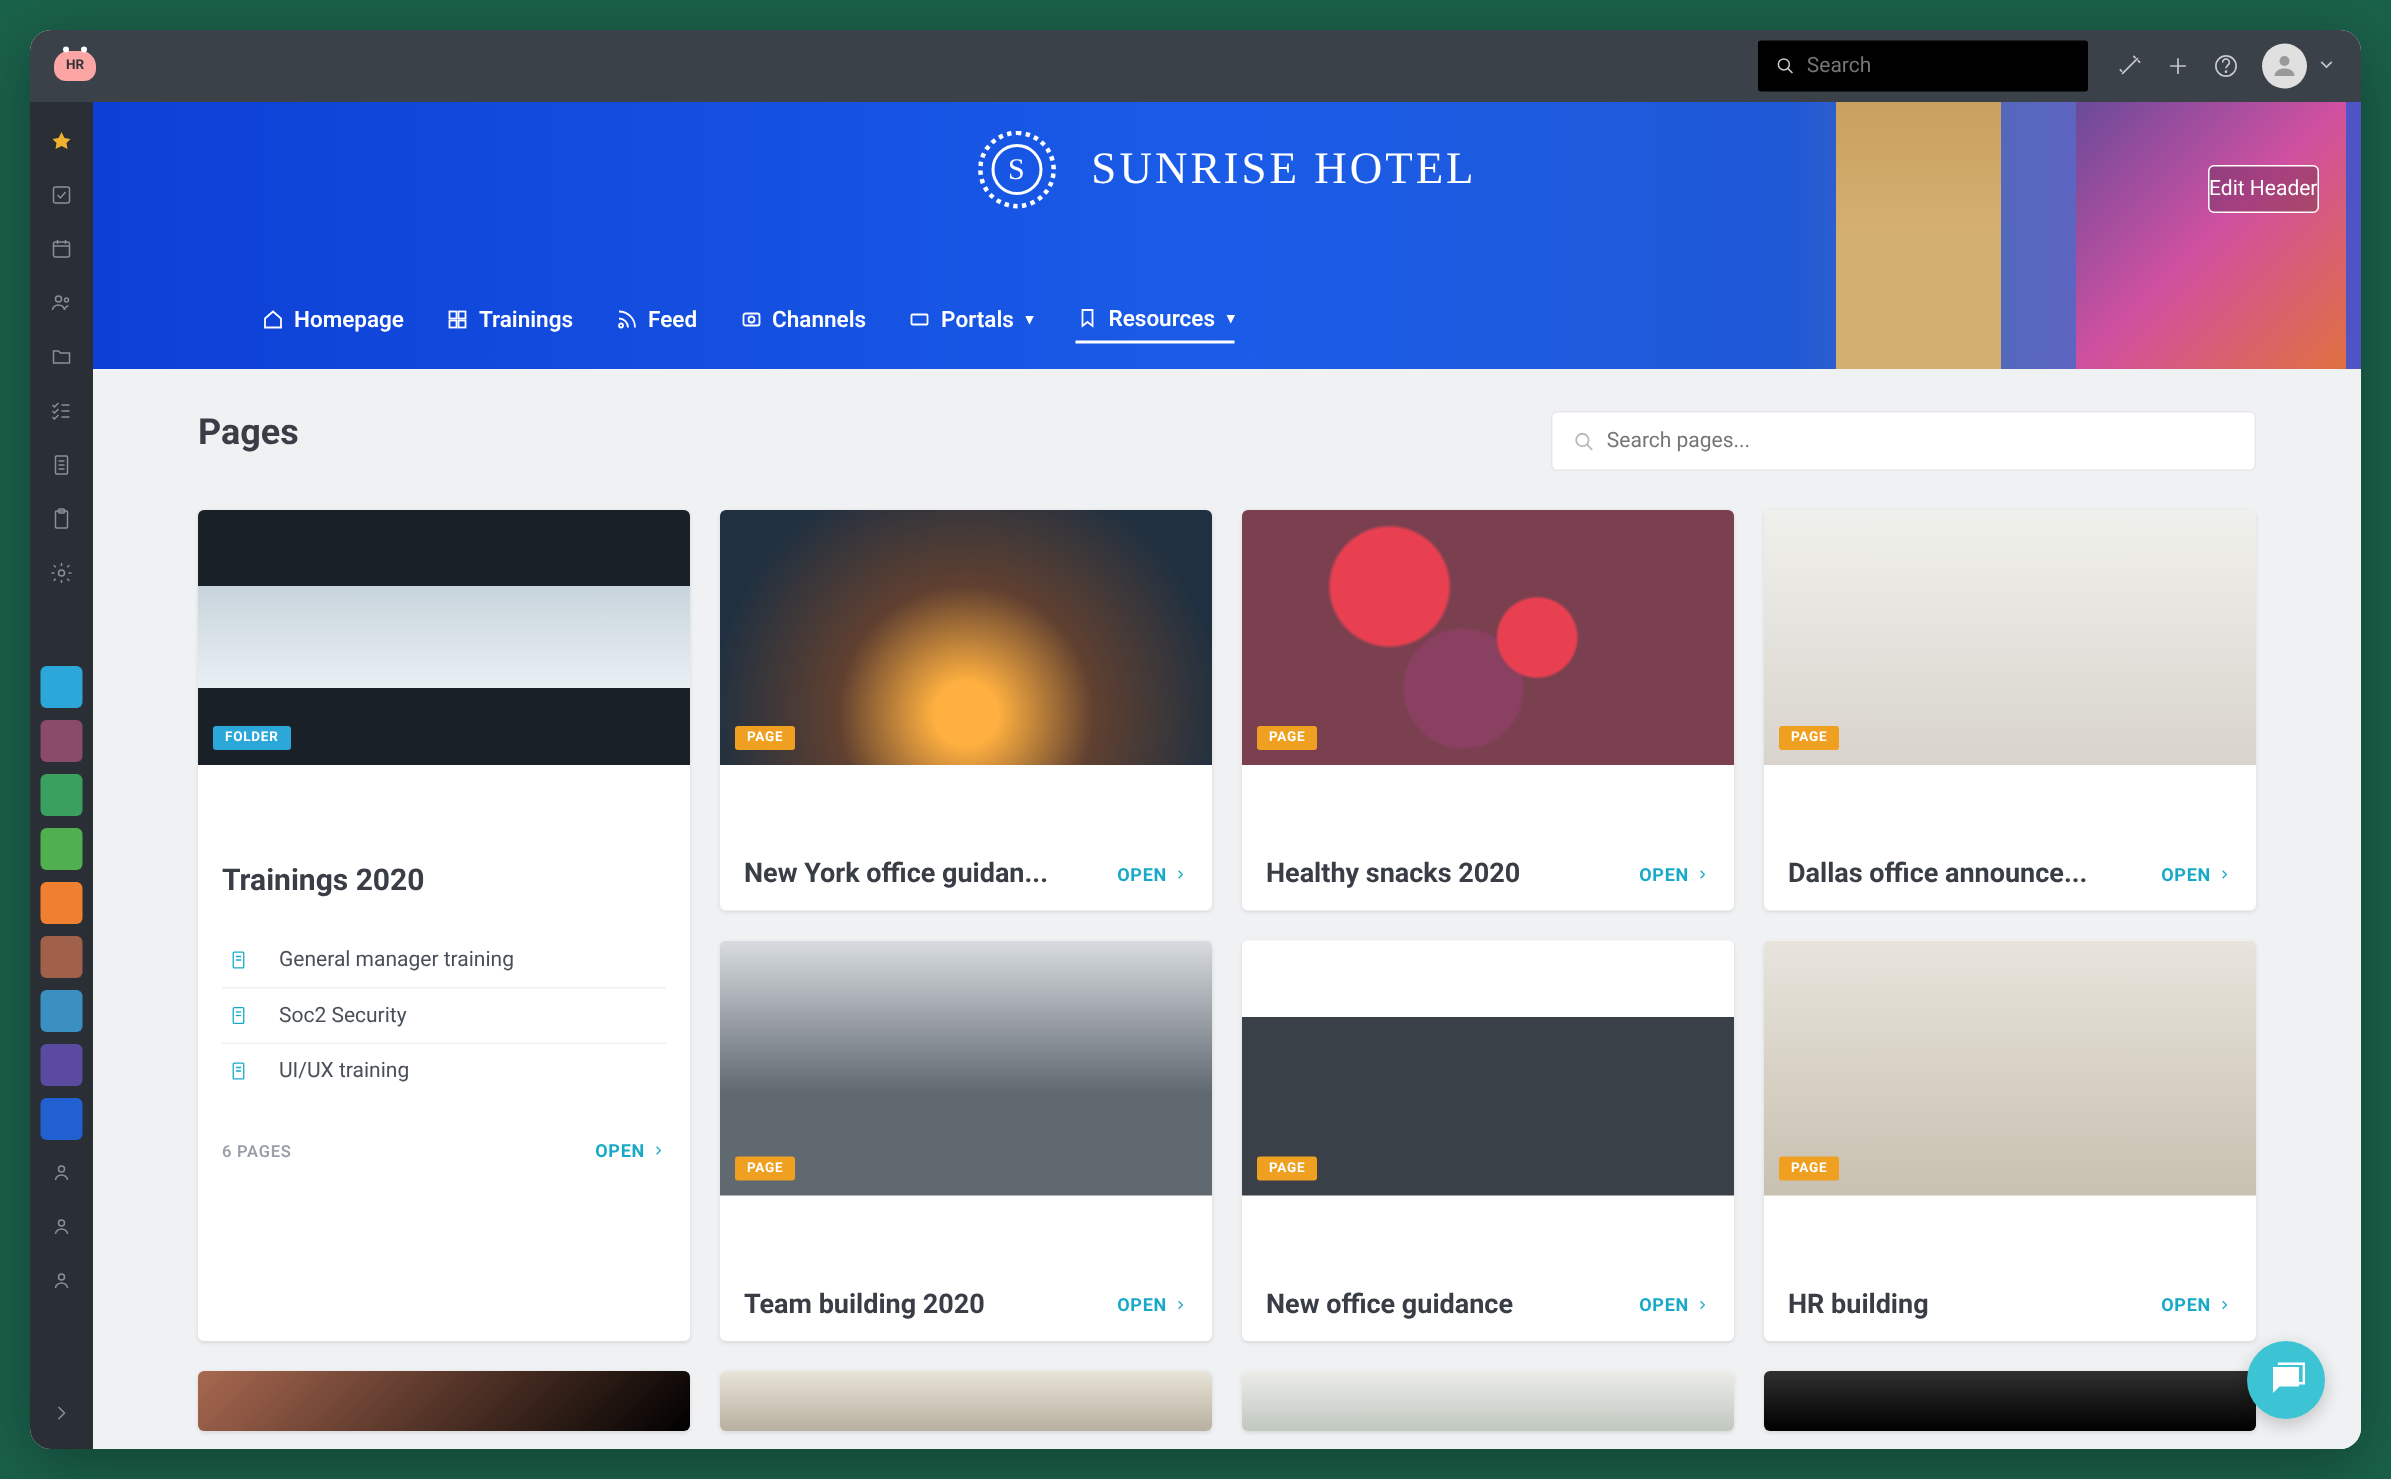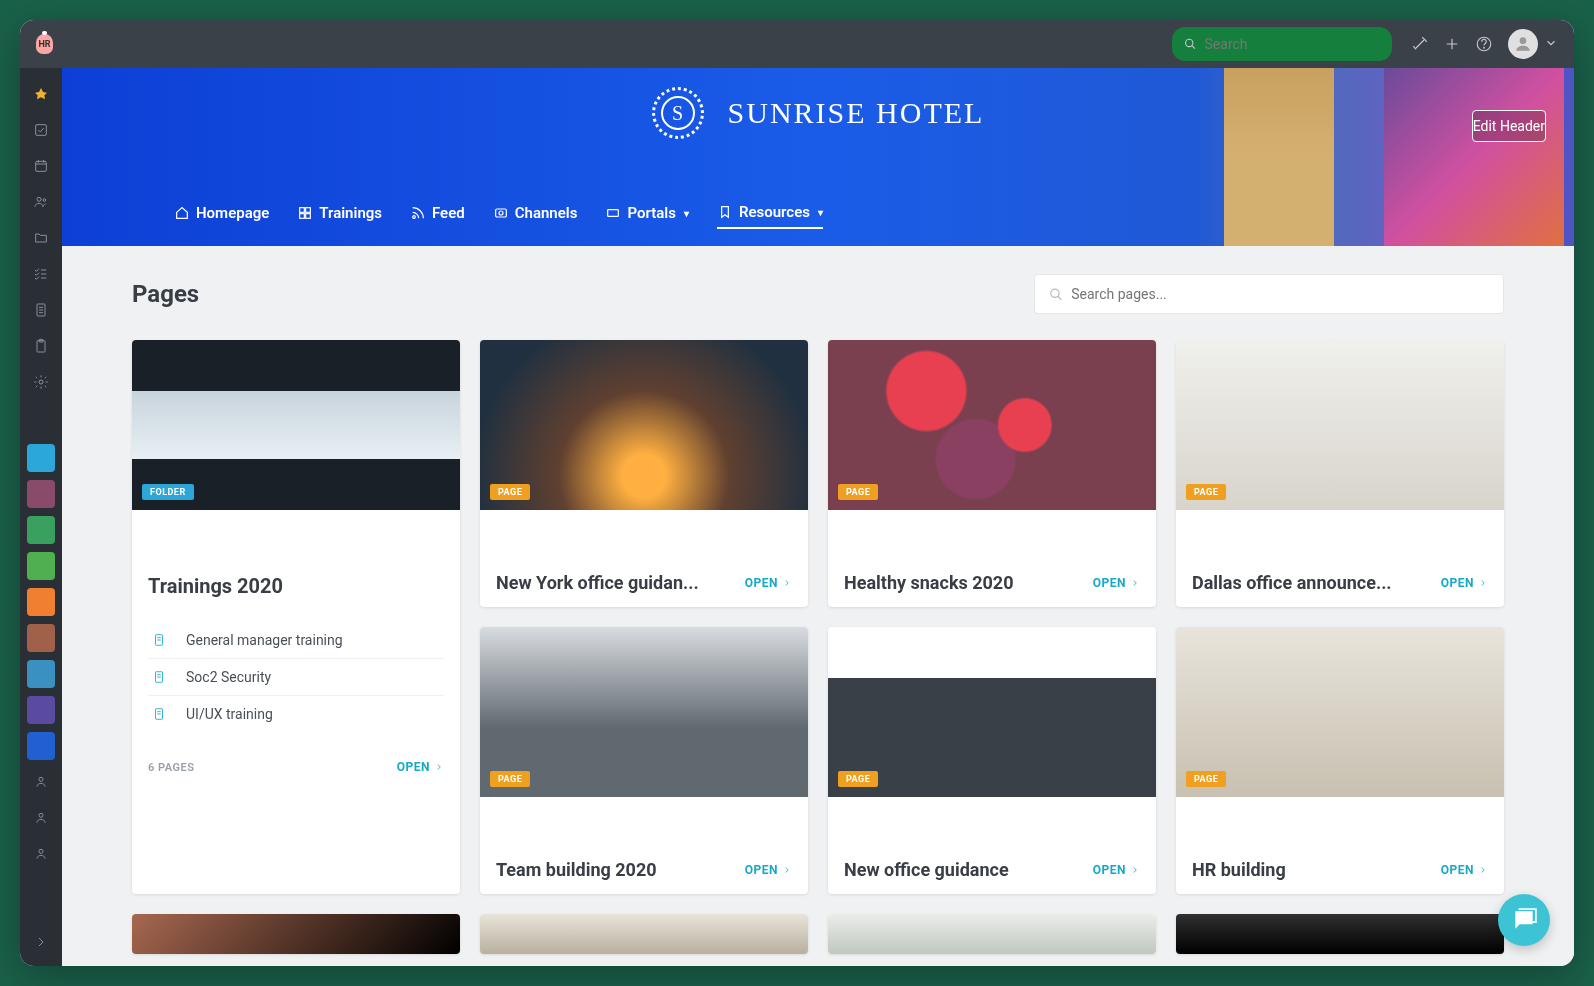--- a/index.html
+++ b/index.html
@@ -1,23 +1,23 @@
 <!DOCTYPE html>
 <html><head>
 <meta charset="utf-8">
 <style>
 * { margin: 0; padding: 0; box-sizing: border-box; font-family: -apple-system, BlinkMacSystemFont, "Segoe UI", Roboto, sans-serif; }
 body { background: #1a614a; padding: 20px; }
 .window { background: #fff; border-radius: 14px; overflow: hidden; height: 946px; position: relative; box-shadow: 0 10px 40px rgba(0,0,0,.3); display: flex; flex-direction: column; }
 .topbar { background: #3a4149; height: 48px; display: flex; align-items: center; padding: 0 16px; flex-shrink: 0; }
-.hr-badge { background: #fca5a5; width: 17px; height: 20px; border-radius: 10px 10px 8px 8px; display: flex; align-items: center; justify-content: center; font-size: 9px; font-weight: 700; color: #333; position: relative; }
+.hr-badge { background: #fca5a5; width: 28px; height: 20px; border-radius: 10px 10px 8px 8px; display: flex; align-items: center; justify-content: center; font-size: 9px; font-weight: 700; color: #333; position: relative; }
 .hr-badge::before { content:""; position:absolute; top:-3px; left:6px; width:4px; height:4px; border-radius:50%; background:#fff; }
 .hr-badge::after { content:""; position:absolute; top:-3px; right:6px; width:4px; height:4px; border-radius:50%; background:#fff; }
 .topbar-spacer { flex: 1; }
-.search-box { background: #15803d; border-radius: 13px; display: flex; align-items: center; padding: 17px 12px; height: 32px; width: 220px; margin-right: 12px; }
+.search-box { background: #000000; border-radius: 2px; display: flex; align-items: center; padding: 17px 12px; height: 32px; width: 220px; margin-right: 12px; }
 .search-box svg { width: 14px; height: 14px; fill: #c5c9cd; margin-right: 8px; }
 .search-box input { background: transparent; border: none; color: #c5c9cd; font-size: 14px; outline: none; width: 100%; }
 .topbar-icon { width: 32px; height: 32px; display: flex; align-items: center; justify-content: center; cursor: pointer; color: #c5c9cd; }
 .topbar-icon svg { width: 18px; height: 18px; stroke: currentColor; fill: none; stroke-width: 1.5; }
 .avatar { width: 30px; height: 30px; background: #e0e0e0; border-radius: 50%; display: flex; align-items: center; justify-content: center; margin-left: 8px; }
 .avatar svg { width: 20px; height: 20px; fill: #999; }
 .chevron-down { margin-left: 6px; cursor: pointer; color:#c5c9cd; }
 .body-wrap { display: flex; flex: 1; overflow: hidden; }
 .sidebar { background: #2a2f35; width: 42px; display: flex; flex-direction: column; align-items: center; padding-top: 8px; flex-shrink: 0; }
 .sb-item { width: 28px; height: 28px; display: flex; align-items: center; justify-content: center; margin: 4px 0; cursor: pointer; color: #8a9099; border-radius: 4px; }
@@ -38,21 +38,21 @@
 .hero-emblem::before { content: ""; position: absolute; inset: 6px; border: 2px solid #fff; border-radius: 50%; }
 .hero-emblem span { color: #fff; font-family: Georgia, serif; font-size: 20px; z-index: 1; }
 .hero-title { color: #fff; font-family: Georgia, serif; font-size: 30px; letter-spacing: 2px; font-weight: 400; }
 .edit-header { position: absolute; top: 42px; right: 28px; border: 1px solid #fff; background: rgba(0,0,0,.2); color: #fff; padding: 7px 0; font-size: 14px; border-radius: 4px; cursor: pointer; z-index: 3; }
 .nav { display: flex; align-items: center; gap: 28px; padding: 0 112px; height: 50px; position: absolute; bottom: 8px; z-index: 2; }
 .nav-item { display: flex; align-items: center; gap: 6px; color: #fff; font-size: 15px; font-weight: 600; cursor: pointer; padding: 6px 0; }
 .nav-item svg { width: 16px; height: 16px; stroke: #fff; fill: none; stroke-width: 1.8; }
 .nav-item.active { border-bottom: 2px solid #fff; }
 .nav-caret { font-size: 10px; margin-left: 2px; }
 .content { padding: 28px 70px 40px 70px; }
-.content-header { display: flex; align-items: center; margin-bottom: 26px; }
+.content-header { display: flex; margin-bottom: 26px; }
 .content-title { font-size: 24px; font-weight: 700; color: #393e46; }
 .page-search { margin-left: auto; background: #fff; border: 1px solid #e5e7ea; border-radius: 4px; display: flex; align-items: center; padding: 0 14px; height: 40px; width: 470px; }
 .page-search svg { width: 15px; height: 15px; stroke: #b5b9bf; fill: none; stroke-width: 2; margin-right: 8px; }
 .page-search input { border: none; outline: none; font-size: 14px; width: 100%; color: #555; }
 .grid { display: grid; grid-template-columns: repeat(4, 1fr); gap: 20px; }
 .card { background: #fff; border-radius: 4px; overflow: hidden; box-shadow: 0 1px 3px rgba(0,0,0,.1); display: flex; flex-direction: column; }
 .card-img { height: 170px; position: relative; background-size: cover; background-position: center; }
 .badge { position: absolute; bottom: 10px; left: 10px; font-size: 9px; font-weight: 700; letter-spacing: .5px; padding: 3px 8px; border-radius: 2px; color: #fff; }
 .badge.folder { background: #2ba7d9; }
 .badge.page { background: #f0a020; }

